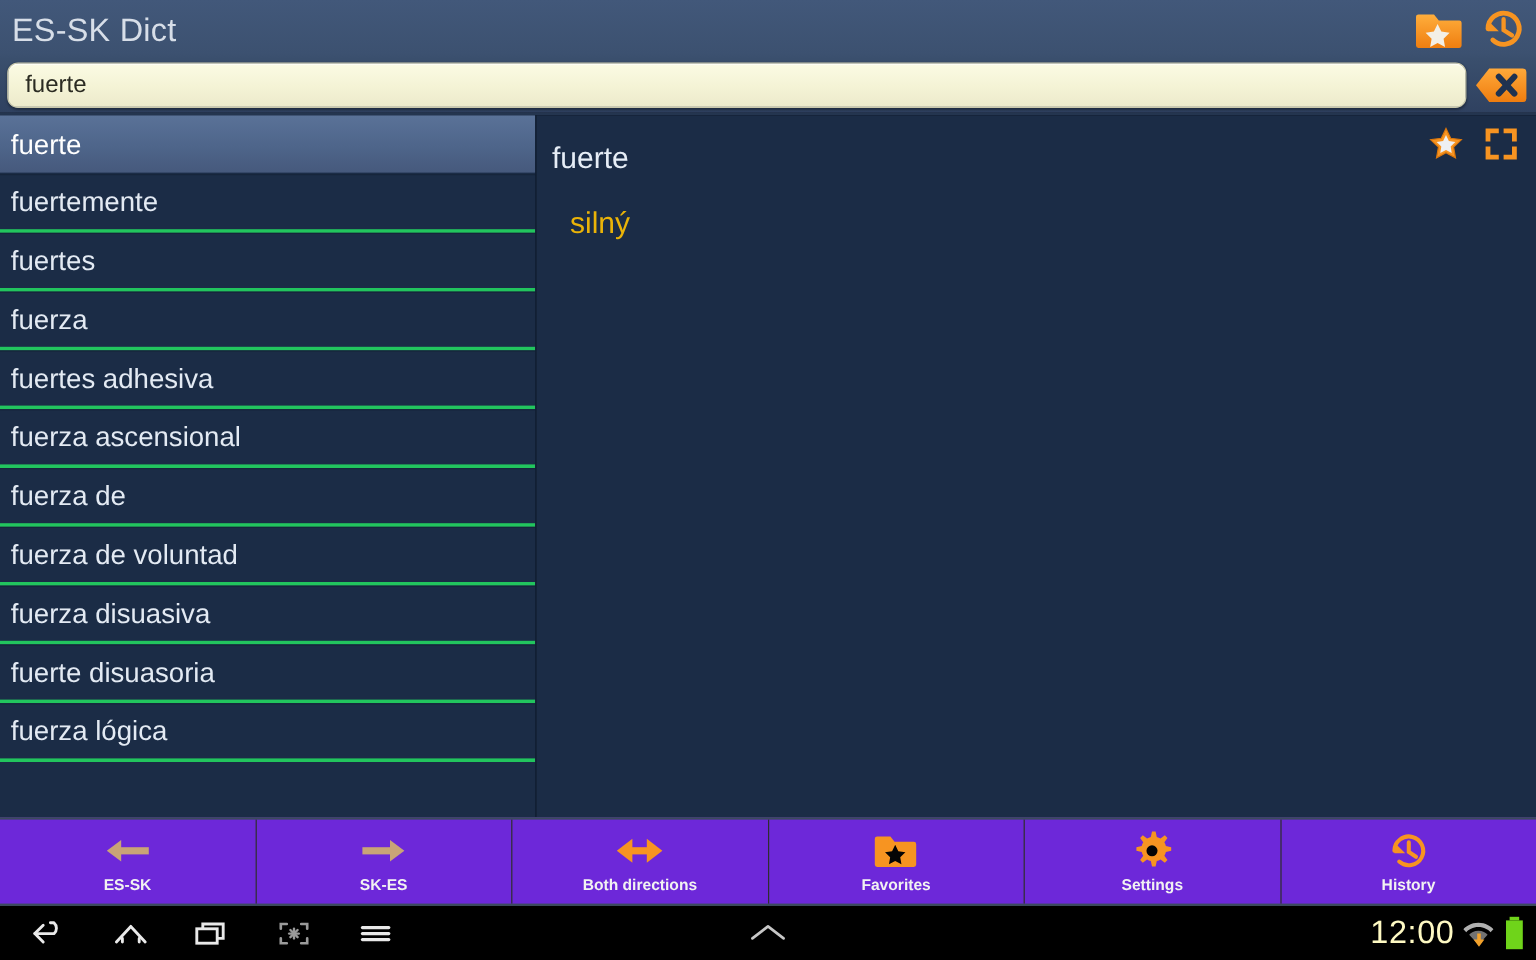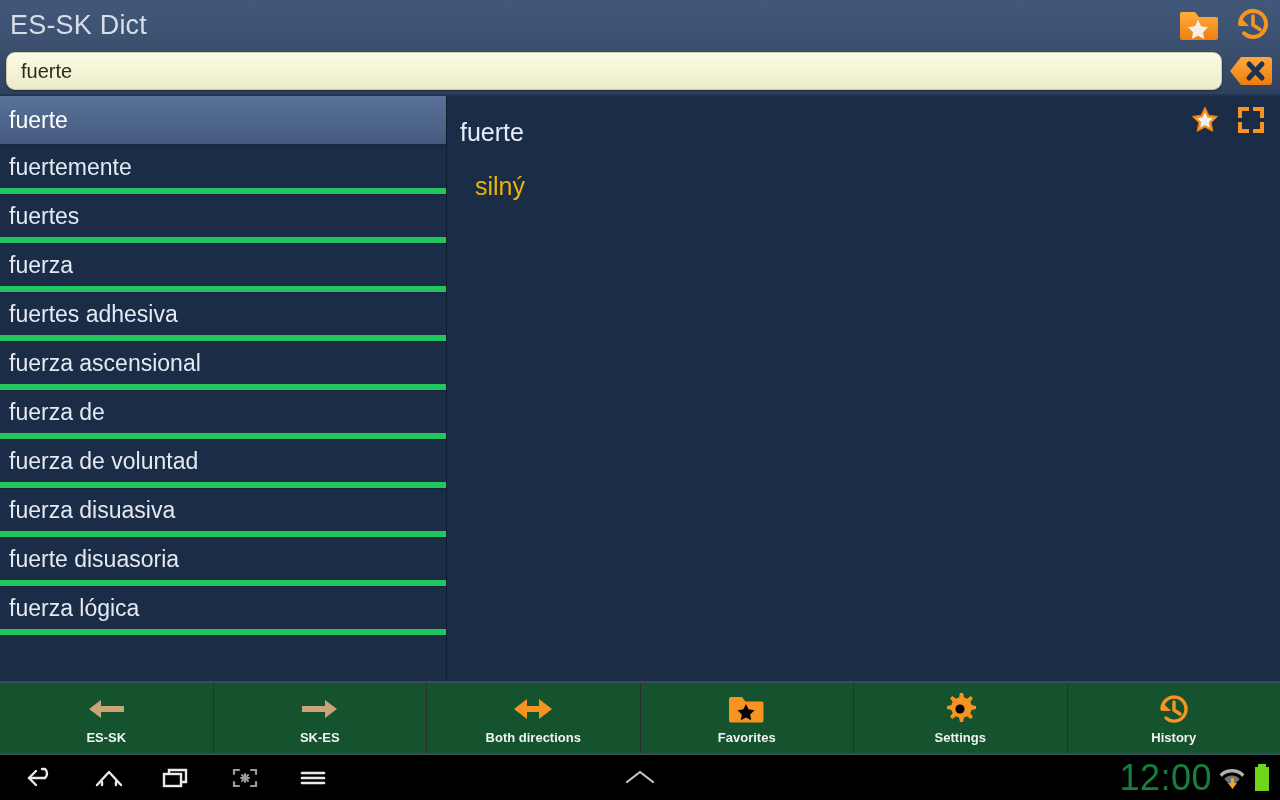--- a/index.html
+++ b/index.html
@@ -41,21 +41,21 @@
   .body { position:absolute; left:0; top:96px; width:1280px; height:585px; display:flex; }
 
   .list-pane {
     width:447px; height:585px; background:#1b2c46;
     overflow:hidden; position:relative;
     border-right:1px solid #0f1d31;
   }
   .list-item {
     height:49px; display:flex; align-items:center;
     padding-left:9px; font-size:23px; color:#e3eaf3;
-    border-bottom:6px solid #22c55e;
+    border-bottom:3px solid #22c55e;
     border-top:1px solid #16253b;
   }
   .list-item:first-child { border-top:none; }
   .list-item.selected {
     background:linear-gradient(to bottom,#5a7298 0%,#4e658a 55%,#46597c 100%);
     border-bottom:1px solid #1b2c46;
   }
   .list-item.selected .li-text { color:#ffffff; }
 
   .def-pane {
@@ -65,21 +65,21 @@
   .def-headword {
     position:absolute; left:13px; top:22px; font-size:25px; color:#e6edf6;
   }
   .def-translation {
     position:absolute; left:28px; top:76px; font-size:25px; color:#eab308;
   }
 
   
   .toolbar {
     position:absolute; left:0; top:681px; width:1280px; height:74px;
-    background:#14532d; display:flex;
+    background:#6d28d9; display:flex;
     border-top:2px solid #3b4a5e;
     border-bottom:2px solid #3b4a5e;
   }
   .tb-item {
     flex:1 1 0; height:100%;
     display:flex; flex-direction:column; align-items:center; justify-content:center;
     border-right:1px solid #2e2e2e; gap:4px;
   }
   .tb-item:last-child { border-right:none; }
   .tb-icon { height:34px; display:flex; align-items:center; justify-content:center; }
@@ -89,21 +89,21 @@
   .navbar {
     position:absolute; left:0; top:755px; width:1280px; height:45px;
     background:#000; display:flex; align-items:center;
   }
   .nav-left { display:flex; align-items:center; gap:34px; margin-left:24px; }
   .nav-center { position:absolute; left:617px; top:11px; }
   .nav-right {
     position:absolute; right:8px; top:0; height:45px;
     display:flex; align-items:center; gap:6px;
   }
-  .nav-clock { font-size:36px; color:#15803d; letter-spacing:.5px; }
+  .nav-clock { font-size:27px; color:#fef9c3; letter-spacing:.5px; }
 </style>
 </head>
 <body>
 
 <div id="app">
 
   <div class="header">
     <div class="app-title">ES-SK Dict</div>
 
     <div class="hdr-icons">

